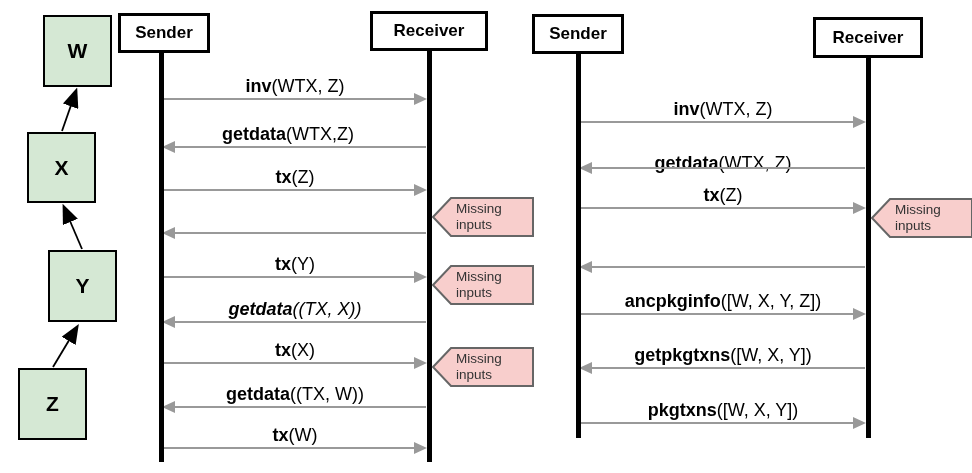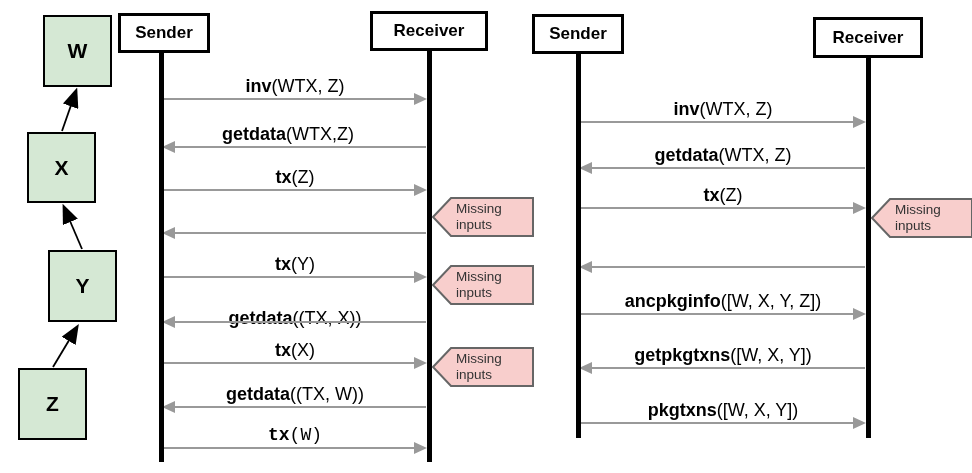--- a/index.html
+++ b/index.html
@@ -98,59 +98,59 @@
     <div class="msg-label" style="left: 295px; top: 255px;"><span class="msg-name">tx</span><span class="msg-args">(Y)</span></div>
     <div class="arrow right" style="left: 163px; top: 277px; width: 263px;">
       <div class="shaft" style="background: rgb(153, 153, 153);"></div>
       <div class="head" style="border-left-color: rgb(153, 153, 153); border-right-color: rgb(153, 153, 153);"></div>
     </div>
     <svg width="104" height="44" class="tag-svg" style="left: 432px; top: 263px;">
       <polygon points="1,22 19,3 101,3 101,41 19,41" fill="#f8cecc" stroke="#666666" stroke-width="2"></polygon>
       <text x="24" y="18" class="tag-text">Missing</text>
       <text x="24" y="34" class="tag-text">inputs</text>
     </svg>
-    <div class="msg-label" style="left: 295px; top: 309px;"><span class="msg-name">getdata</span><span class="msg-args">((TX, X))</span></div>
+    <div class="msg-label" style="left: 295px; top: 300px; font-style: italic;"><span class="msg-name">getdata</span><span class="msg-args">((TX, X))</span></div>
     <div class="arrow left" style="left: 163px; top: 322px; width: 263px;">
       <div class="shaft" style="background: rgb(153, 153, 153);"></div>
       <div class="head" style="border-left-color: rgb(153, 153, 153); border-right-color: rgb(153, 153, 153);"></div>
     </div>
     <div class="msg-label" style="left: 295px; top: 341px;"><span class="msg-name">tx</span><span class="msg-args">(X)</span></div>
     <div class="arrow right" style="left: 163px; top: 363px; width: 263px;">
       <div class="shaft" style="background: rgb(153, 153, 153);"></div>
       <div class="head" style="border-left-color: rgb(153, 153, 153); border-right-color: rgb(153, 153, 153);"></div>
     </div>
     <svg width="104" height="44" class="tag-svg" style="left: 432px; top: 345px;">
       <polygon points="1,22 19,3 101,3 101,41 19,41" fill="#f8cecc" stroke="#666666" stroke-width="2"></polygon>
       <text x="24" y="18" class="tag-text">Missing</text>
       <text x="24" y="34" class="tag-text">inputs</text>
     </svg>
     <div class="msg-label" style="left: 295px; top: 385px;"><span class="msg-name">getdata</span><span class="msg-args">((TX, W))</span></div>
     <div class="arrow left" style="left: 163px; top: 407px; width: 263px;">
       <div class="shaft" style="background: rgb(153, 153, 153);"></div>
       <div class="head" style="border-left-color: rgb(153, 153, 153); border-right-color: rgb(153, 153, 153);"></div>
     </div>
-    <div class="msg-label" style="left: 295px; top: 426px; font-family: Liberation Mono, monospace;"><span class="msg-name">tx</span><span class="msg-args">(W)</span></div>
+    <div class="msg-label" style="left: 295px; top: 426px;"><span class="msg-name">tx</span><span class="msg-args">(W)</span></div>
     <div class="arrow right" style="left: 163px; top: 448px; width: 263px;">
       <div class="shaft" style="background: rgb(153, 153, 153);"></div>
       <div class="head" style="border-left-color: rgb(153, 153, 153); border-right-color: rgb(153, 153, 153);"></div>
     </div>
     <div class="actor-box" style="left: 532px; top: 14px; width: 92px; height: 40px;">
       <span>Sender</span>
     </div>
     <div class="lifeline" style="left: 576px; top: 52px; height: 386px; background: rgb(0, 0, 0);"></div>
     <div class="actor-box" style="left: 813px; top: 17px; width: 110px; height: 41px;">
       <span>Receiver</span>
     </div>
     <div class="lifeline" style="left: 866px; top: 56px; height: 382px; background: rgb(0, 0, 0);"></div>
     <div class="msg-label" style="left: 723px; top: 100px;"><span class="msg-name">inv</span><span class="msg-args">(WTX, Z)</span></div>
     <div class="arrow right" style="left: 580px; top: 122px; width: 285px;">
       <div class="shaft" style="background: rgb(153, 153, 153);"></div>
       <div class="head" style="border-left-color: rgb(153, 153, 153); border-right-color: rgb(153, 153, 153);"></div>
     </div>
-    <div class="msg-label" style="left: 723px; top: 146px;"><span class="msg-name">getdata</span><span class="msg-args">(WTX, Z)</span></div>
+    <div class="msg-label" style="left: 723px; top: 154px;"><span class="msg-name">getdata</span><span class="msg-args">(WTX, Z)</span></div>
     <div class="arrow left" style="left: 580px; top: 168px; width: 285px;">
       <div class="shaft" style="background: rgb(153, 153, 153);"></div>
       <div class="head" style="border-left-color: rgb(153, 153, 153); border-right-color: rgb(153, 153, 153);"></div>
     </div>
     <div class="msg-label" style="left: 723px; top: 186px;"><span class="msg-name">tx</span><span class="msg-args">(Z)</span></div>
     <div class="arrow right" style="left: 580px; top: 208px; width: 285px;">
       <div class="shaft" style="background: rgb(153, 153, 153);"></div>
       <div class="head" style="border-left-color: rgb(153, 153, 153); border-right-color: rgb(153, 153, 153);"></div>
     </div>
     <svg width="104" height="44" class="tag-svg" style="left: 871px; top: 196px;">

